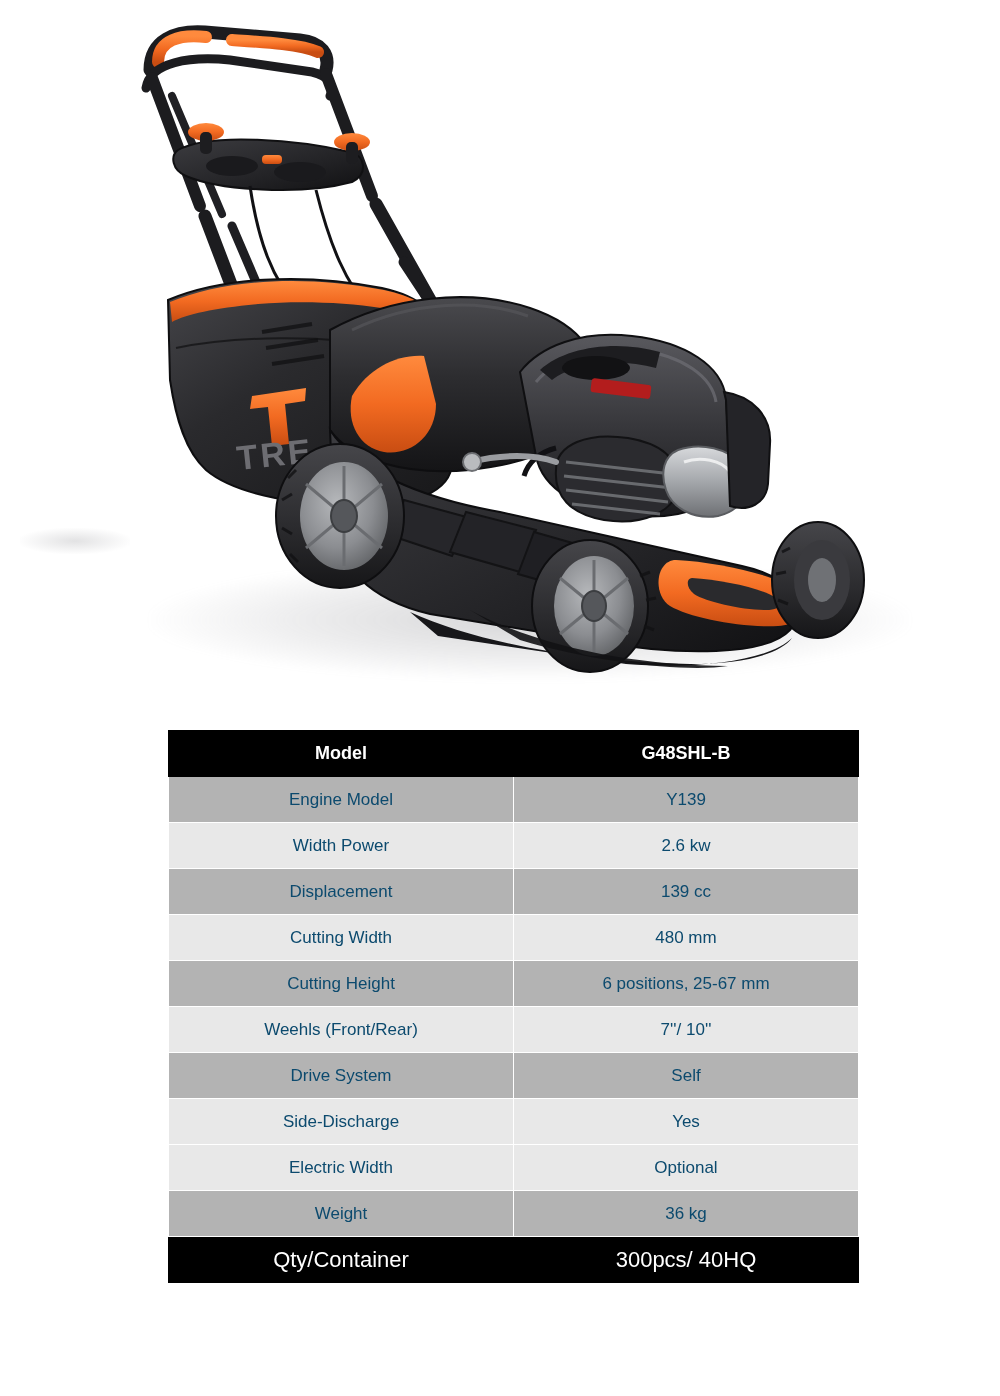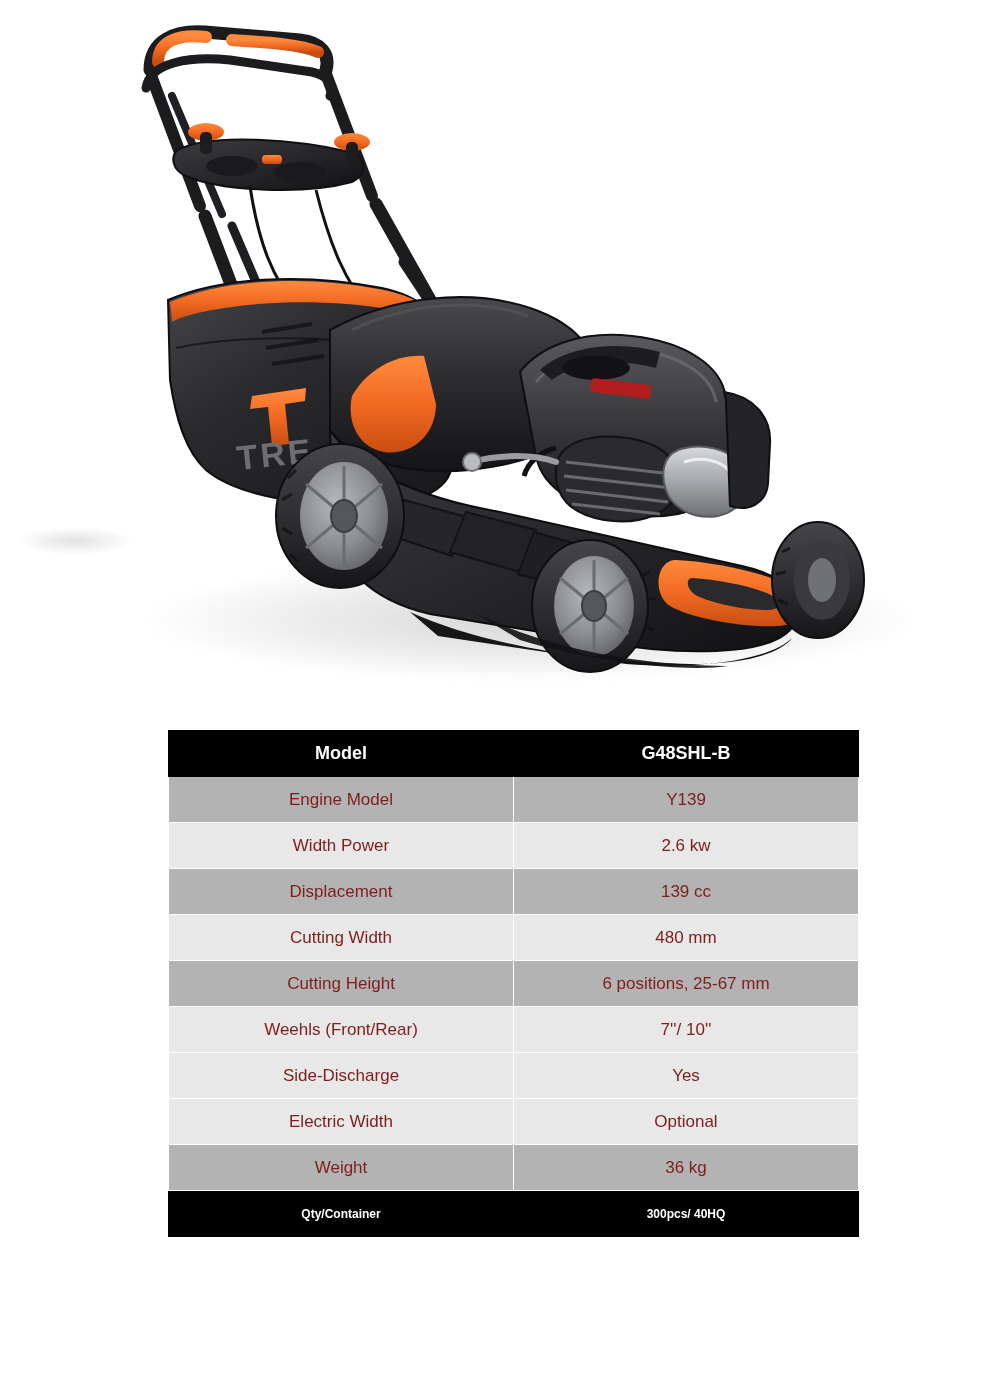--- a/index.html
+++ b/index.html
@@ -59,36 +59,36 @@
   }
   table.spec {
     border-collapse: collapse;
     width: 664px;
     table-layout: fixed;
   }
   table.spec td {
     text-align: center;
     vertical-align: middle;
     font-size: 17px;
-    color: #7f1d1d;
+    color: #0c4a6e;
     height: 45px;
     padding: 0 6px;
     border: 1px solid #ffffff;
   }
   table.spec tr.head td,
   table.spec tr.foot td {
     background: #000000;
     color: #ffffff;
     font-weight: bold;
     font-size: 18px;
     border-color: #000000;
   }
   table.spec tr.foot td {
-    font-weight: bold;
-    font-size: 12px;
+    font-weight: normal;
+    font-size: 22px;
   }
   table.spec tr.odd td { background: #b3b3b3; }
   table.spec tr.even td { background: #e8e8e8; }
   table.spec td.label { width: 332px; }
   table.spec td.value { width: 332px; text-align: center; }
 </style>
 </head>
 <body>
 
 <div class="product-figure">
@@ -331,20 +331,24 @@
         <td class="value">480 mm</td>
       </tr>
       <tr class="odd">
         <td class="label">Cutting Height</td>
         <td class="value">6 positions, 25-67 mm</td>
       </tr>
       <tr class="even">
         <td class="label">Weehls (Front/Rear)</td>
         <td class="value">7''/ 10''</td>
       </tr>
+      <tr class="odd">
+        <td class="label">Drive System</td>
+        <td class="value">Self</td>
+      </tr>
       <tr class="even">
         <td class="label">Side-Discharge</td>
         <td class="value">Yes</td>
       </tr>
       <tr class="even">
         <td class="label">Electric Width</td>
         <td class="value">Optional</td>
       </tr>
       <tr class="odd">
         <td class="label">Weight</td>

